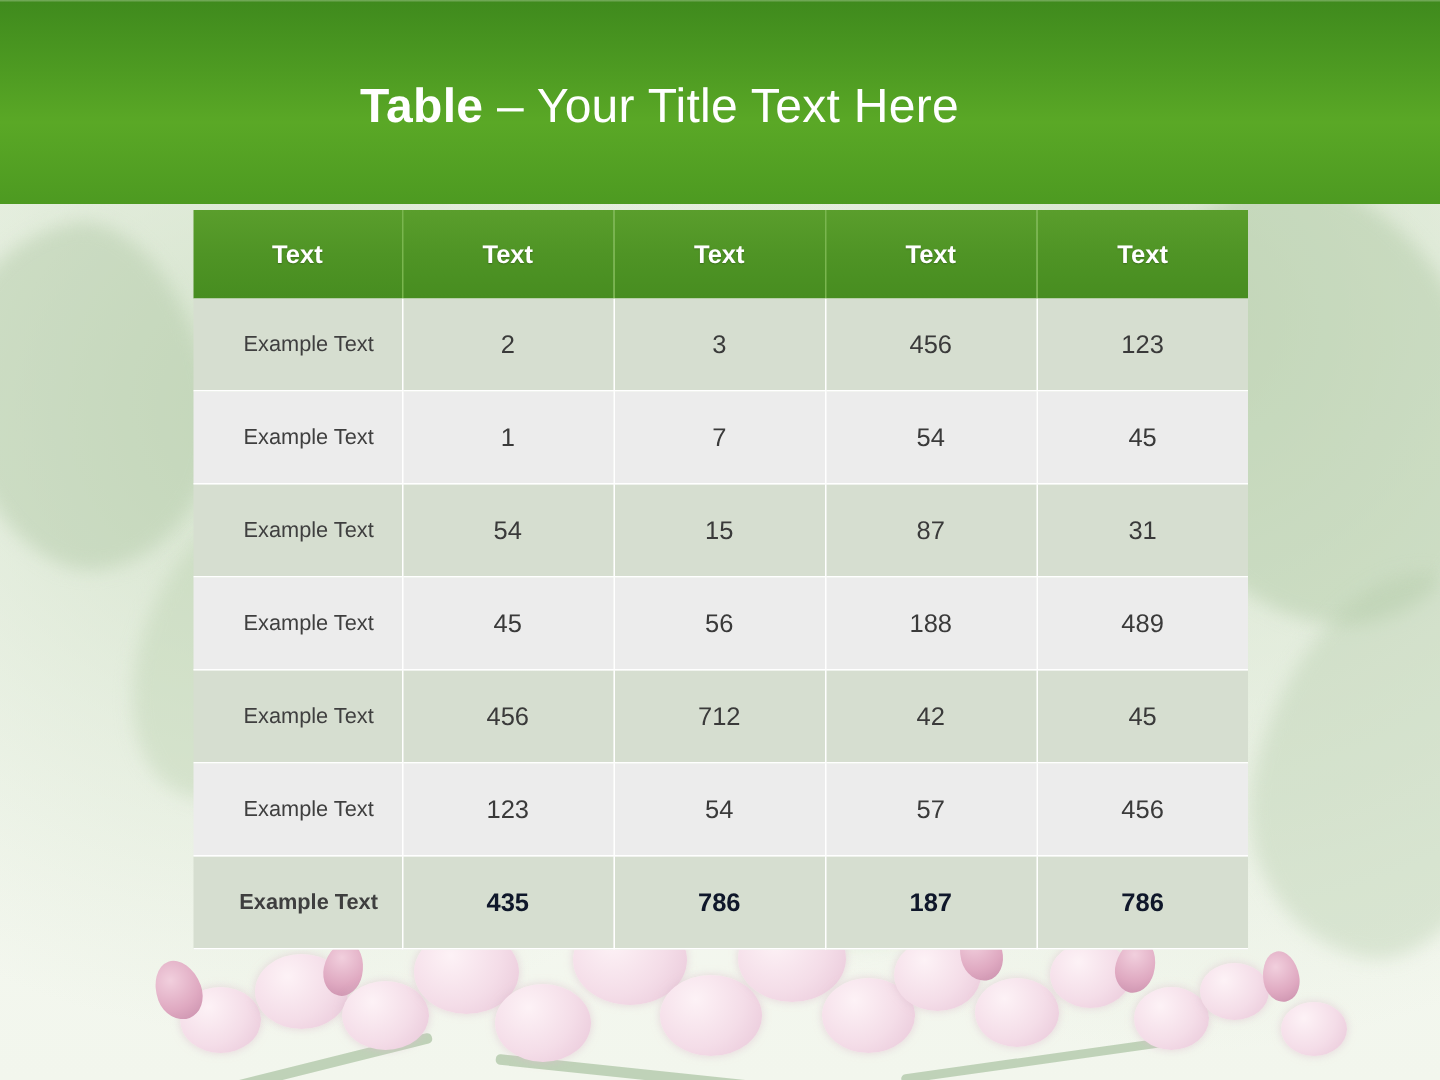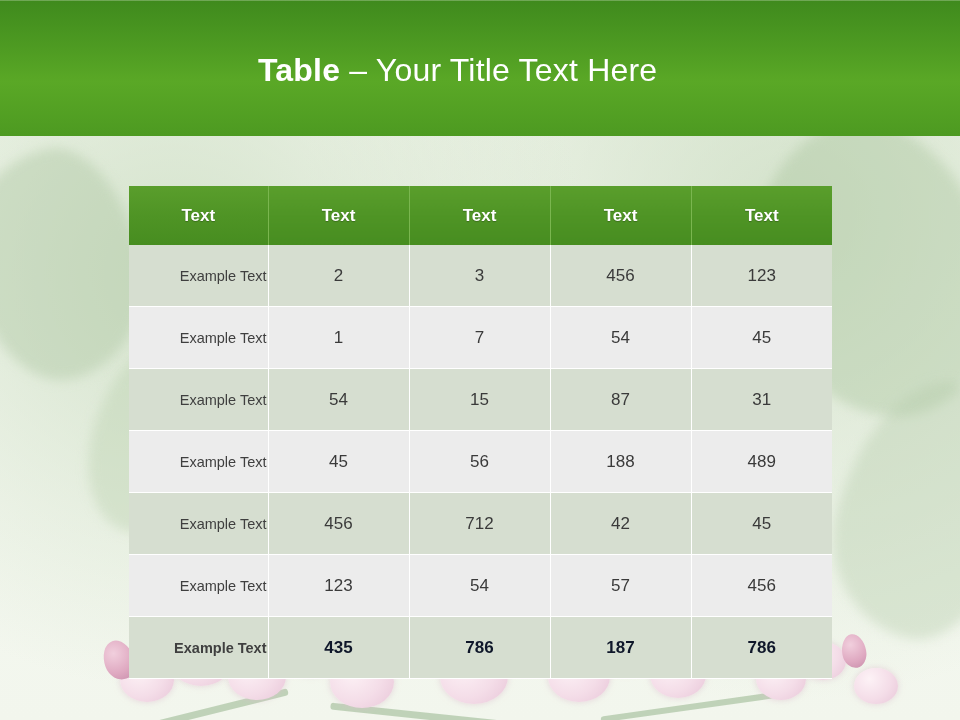--- a/index.html
+++ b/index.html
@@ -97,21 +97,21 @@
     position: absolute;
     left: 0;
     top: 0;
     width: 960px;
     height: 136px;
     background: linear-gradient(180deg, #3f8a1d 0%, #4e9b22 35%, #5aa826 60%, #4d9a21 100%);
     box-shadow: 0 1px 0 rgba(255,255,255,0.25) inset;
   }
   .title {
     position: absolute;
-    left: 258px;
+    left: 240px;
     top: 52px;
     font-size: 32px;
     color: #ffffff;
     letter-spacing: 0.2px;
     white-space: nowrap;
   }
   .title .bold {
     font-weight: bold;
   }
   .title .light {
@@ -122,21 +122,20 @@
   .table-wrap {
     position: absolute;
     left: 129px;
     top: 140px;
     width: 703px;
   }
   table.data {
     border-collapse: collapse;
     width: 703px;
     table-layout: fixed;
-    margin-top: 46px;
   }
   table.data col.c0 { width: 139px; }
   table.data col.c1 { width: 141px; }
   table.data col.c2 { width: 141px; }
   table.data col.c3 { width: 141px; }
   table.data col.c4 { width: 141px; }
 
   table.data th {
     height: 57px;
     background: linear-gradient(180deg, #5a9e2c 0%, #4f9425 50%, #478d20 100%);
@@ -152,21 +151,21 @@
   table.data td {
     height: 59px;
     font-size: 17px;
     color: #3a3a3a;
     text-align: center;
     border-right: 1px solid #ffffff;
     border-bottom: 1px solid #ffffff;
   }
   table.data td:last-child { border-right: none; }
   table.data td.label {
-    text-align: right;
+    text-align: center;
     padding-left: 16px;
     font-size: 14.5px;
     color: #3f3f3f;
   }
   tr.odd td { background: #d6ded0; }
   tr.even td { background: #ececec; }
   tr.total td {
     background: #d6ded0;
     font-weight: bold;
     color: #0f172a;

